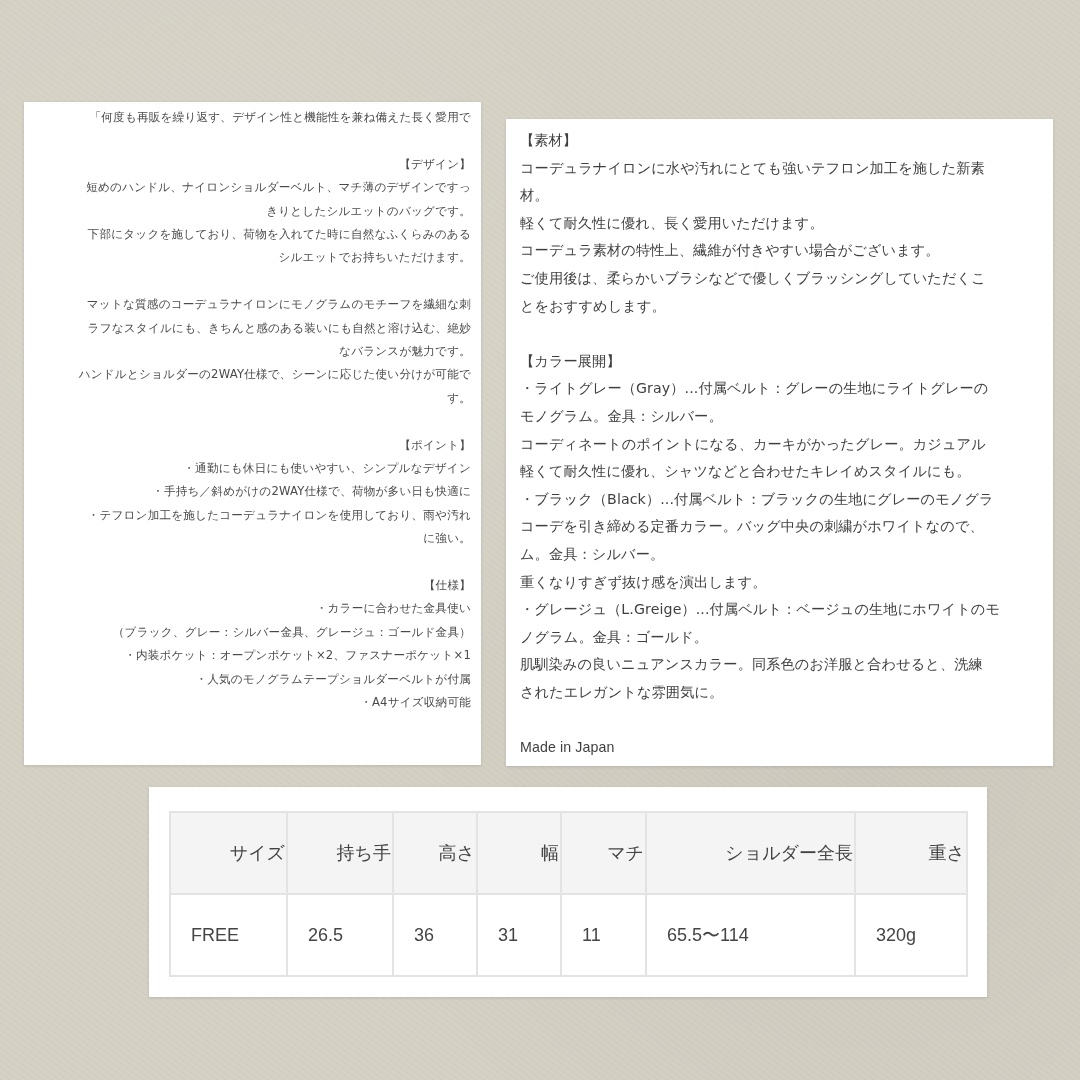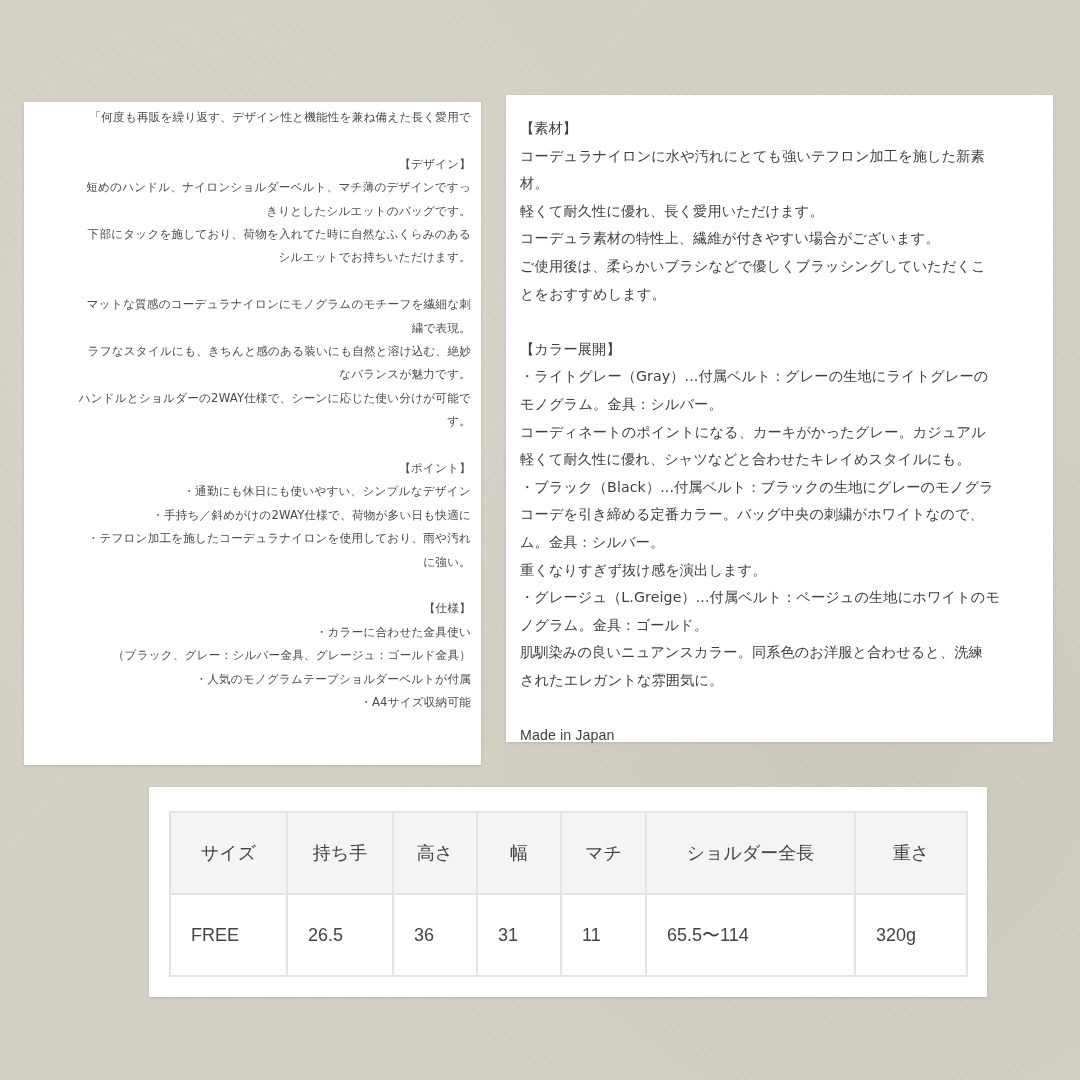--- a/index.html
+++ b/index.html
@@ -11,68 +11,68 @@
       radial-gradient(circle at 80% 70%, rgba(0,0,0,0.04) 0, transparent 45%),
       repeating-linear-gradient(37deg, rgba(0,0,0,0.015) 0 2px, transparent 2px 5px);
     font-family: "DejaVu Sans", "Liberation Sans", sans-serif;
   }
   .panel {
     position: absolute; background: #ffffff;
     box-shadow: 0 1px 3px rgba(0,0,0,0.12);
     box-sizing: border-box;
   }
   #panel-left { left: 24px; top: 102px; width: 457px; height: 663px; padding: 4px 10px 0 10px; text-align: right; }
-  #panel-right { left: 506px; top: 95px; width: 547px; height: 647px; padding: 20px 14px 0 14px; }
+  #panel-right { left: 506px; top: 119px; width: 547px; height: 647px; padding: 8px 14px 0 14px; }
   .line { white-space: nowrap; overflow: hidden; }
   #panel-left .line { font-size: 11.6px; line-height: 23.4px; color: #4a4a4a; letter-spacing: 0.2px; }
   #panel-right .line { font-size: 14.2px; line-height: 27.6px; color: #3f3f3f; letter-spacing: 0.1px; }
   .blank { height: 23.4px; }
   #panel-right .blank { height: 27.6px; }
   .made { font-family: "Liberation Sans", sans-serif; font-weight: normal; color: #2f2f2f; font-size: 14.5px; }
   #table-card { left: 149px; top: 787px; width: 838px; height: 210px; }
   table.spec {
     position: absolute; left: 20px; top: 24px; border-collapse: collapse;
     width: 797px; table-layout: fixed;
   }
   table.spec td, table.spec th {
     border: 2px solid #e3e3e3; color: #444; font-weight: normal;
     font-size: 18px; height: 82px; box-sizing: border-box;
   }
-  table.spec th { background: #f4f4f4; text-align: center; margin-top: 42px; }
+  table.spec th { background: #f4f4f4; text-align: right; margin-top: 42px; }
   table.spec td { background: #ffffff; text-align: left; padding-left: 20px;
     font-family: "Liberation Sans", sans-serif; }
 </style>
 </head>
 <body>
 
 <div class="panel" id="panel-left">
   <div class="line">「何度も再販を繰り返す、デザイン性と機能性を兼ね備えた長く愛用で</div>
   <div class="blank"></div>
   <div class="line">【デザイン】</div>
   <div class="line">短めのハンドル、ナイロンショルダーベルト、マチ薄のデザインですっ</div>
   <div class="line">きりとしたシルエットのバッグです。</div>
   <div class="line">下部にタックを施しており、荷物を入れてた時に自然なふくらみのある</div>
   <div class="line">シルエットでお持ちいただけます。</div>
   <div class="blank"></div>
   <div class="line">マットな質感のコーデュラナイロンにモノグラムのモチーフを繊細な刺</div>
-  <div class="line">繍で表現。</div>
   <div class="line">ラフなスタイルにも、きちんと感のある装いにも自然と溶け込む、絶妙</div>
   <div class="line">なバランスが魅力です。</div>
   <div class="line">ハンドルとショルダーの2WAY仕様で、シーンに応じた使い分けが可能で</div>
   <div class="line">す。</div>
   <div class="blank"></div>
   <div class="line">【ポイント】</div>
   <div class="line">・通勤にも休日にも使いやすい、シンプルなデザイン</div>
   <div class="line">・手持ち／斜めがけの2WAY仕様で、荷物が多い日も快適に</div>
   <div class="line">・テフロン加工を施したコーデュラナイロンを使用しており、雨や汚れ</div>
   <div class="line">に強い。</div>
   <div class="blank"></div>
   <div class="line">【仕様】</div>
   <div class="line">・カラーに合わせた金具使い</div>
   <div class="line">（ブラック、グレー：シルバー金具、グレージュ：ゴールド金具）</div>
+  <div class="line">・内装ポケット：オープンポケット×2、ファスナーポケット×1</div>
   <div class="line">・人気のモノグラムテープショルダーベルトが付属</div>
   <div class="line">・A4サイズ収納可能</div>
 </div>
 
 <div class="panel" id="panel-right">
   <div class="line">【素材】</div>
   <div class="line">コーデュラナイロンに水や汚れにとても強いテフロン加工を施した新素</div>
   <div class="line">材。</div>
   <div class="line">軽くて耐久性に優れ、長く愛用いただけます。</div>
   <div class="line">コーデュラ素材の特性上、繊維が付きやすい場合がございます。</div>

